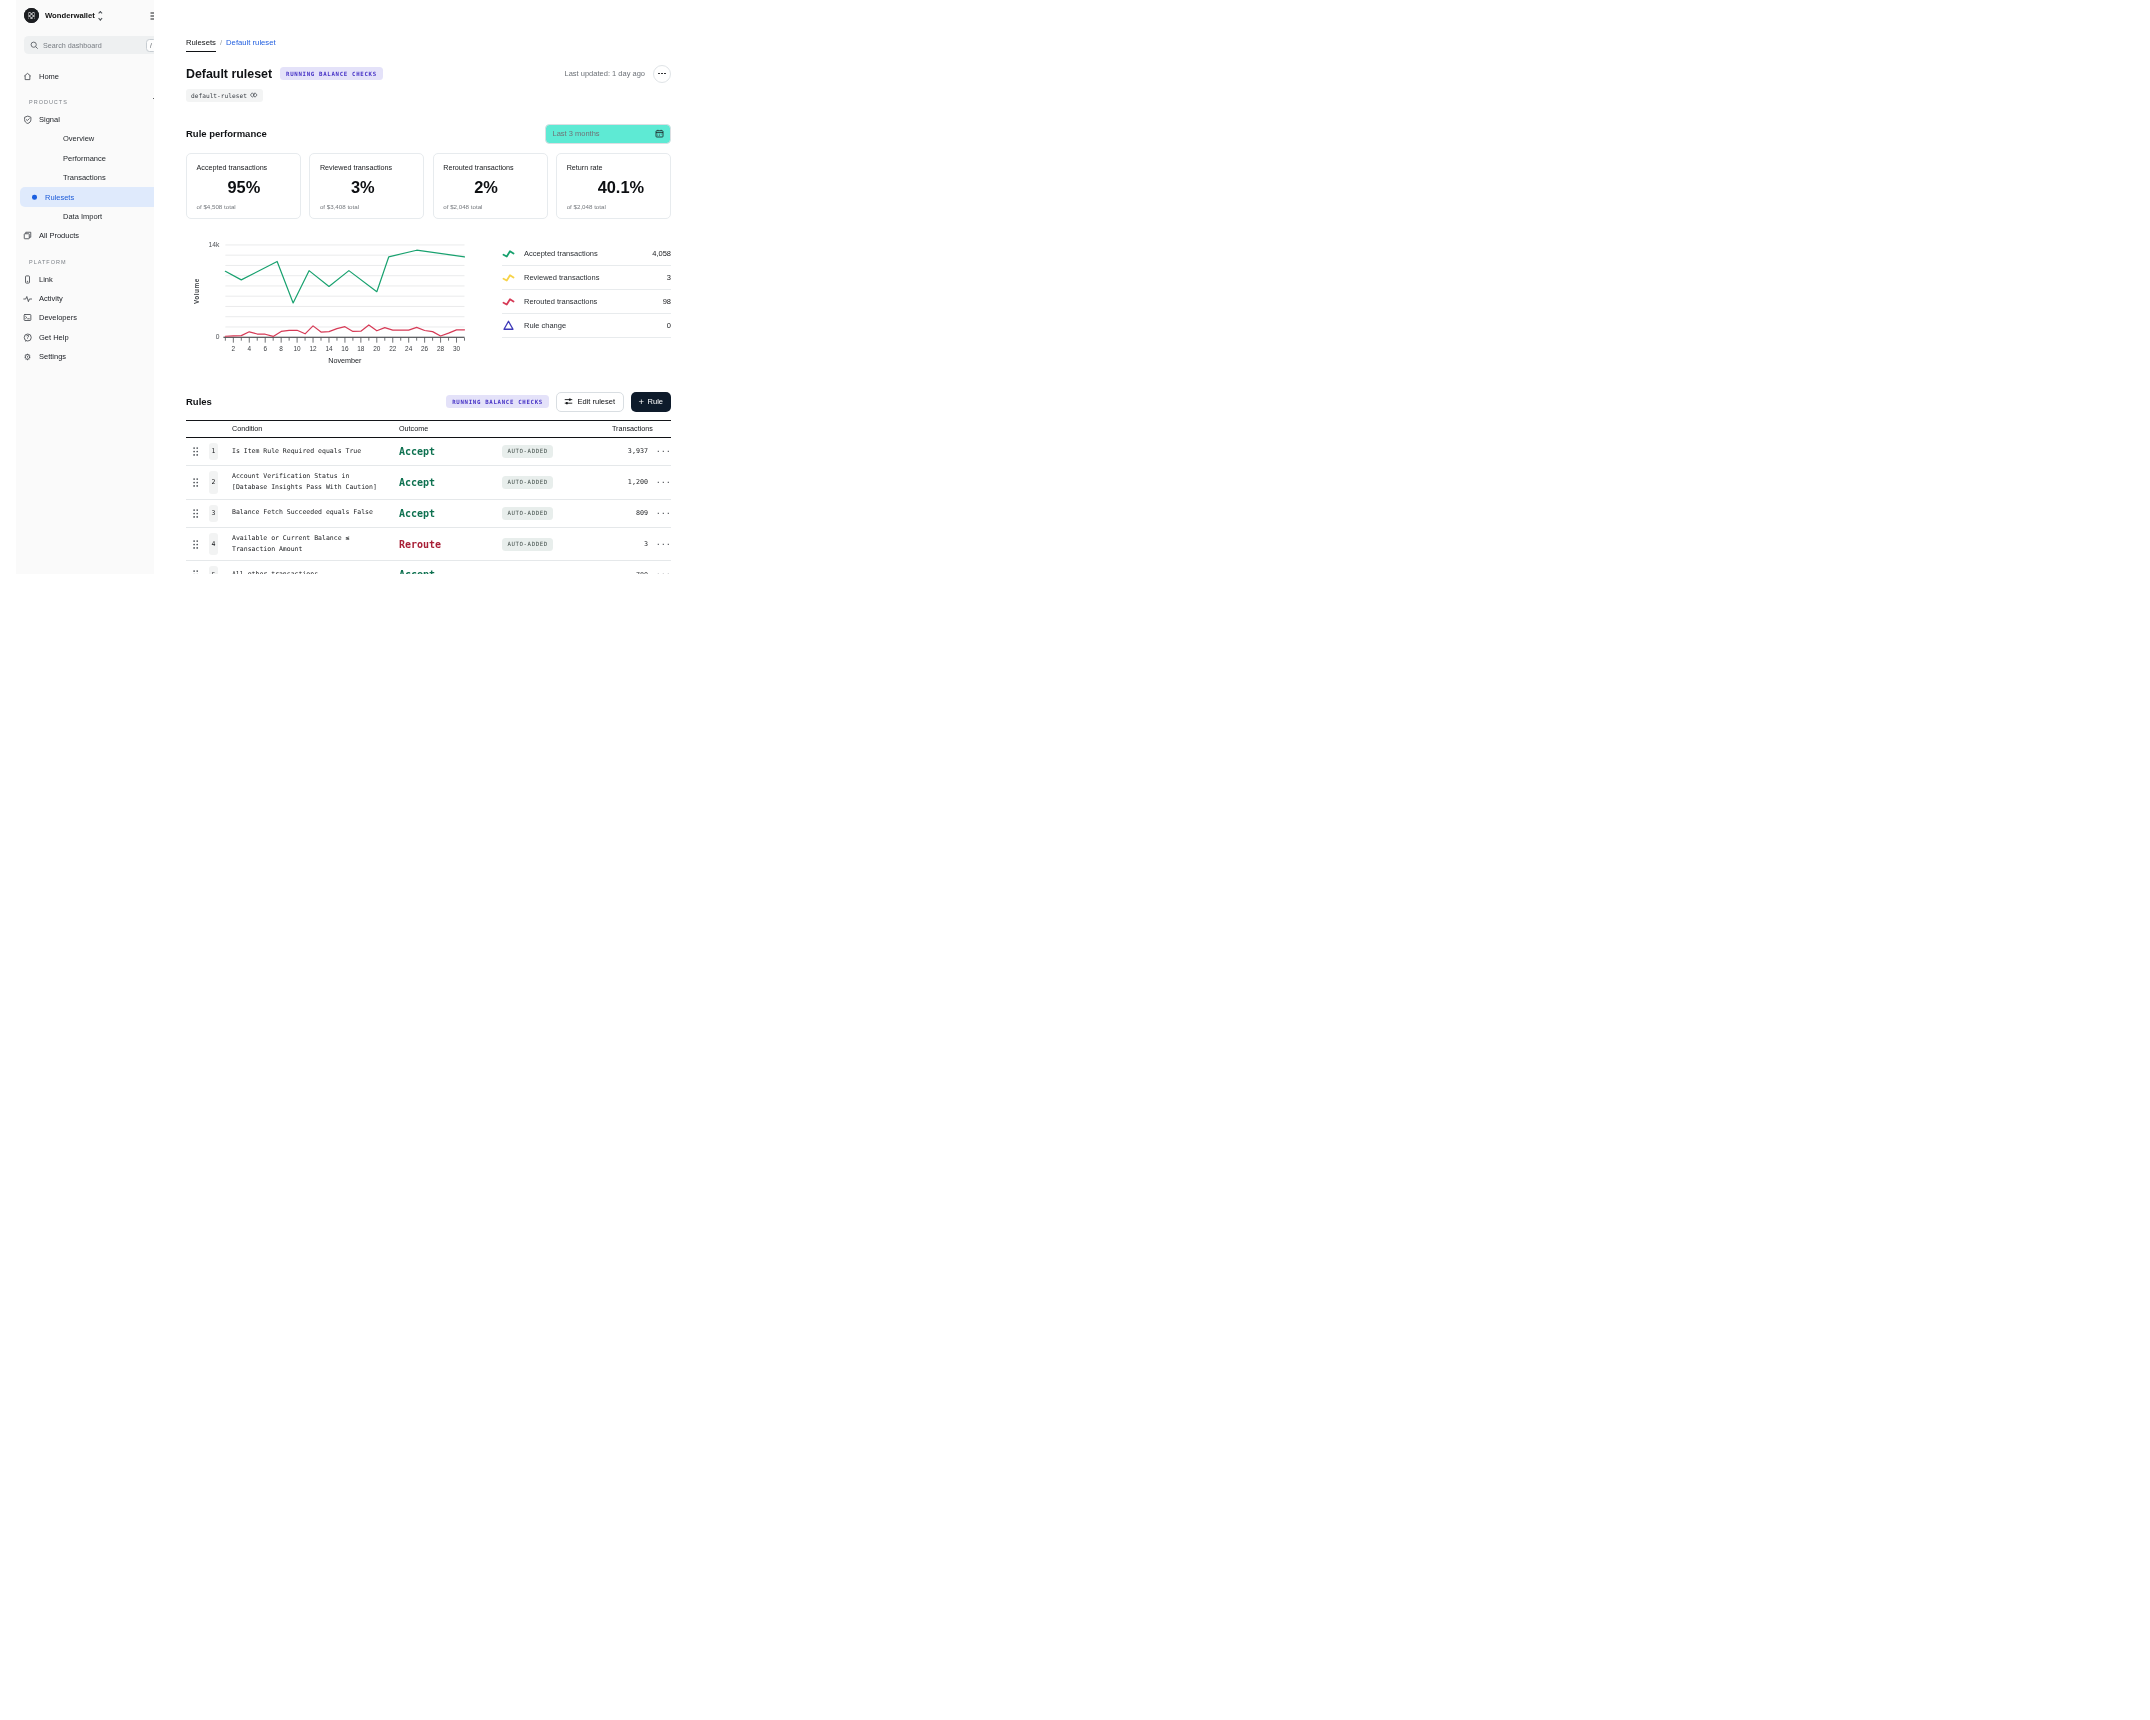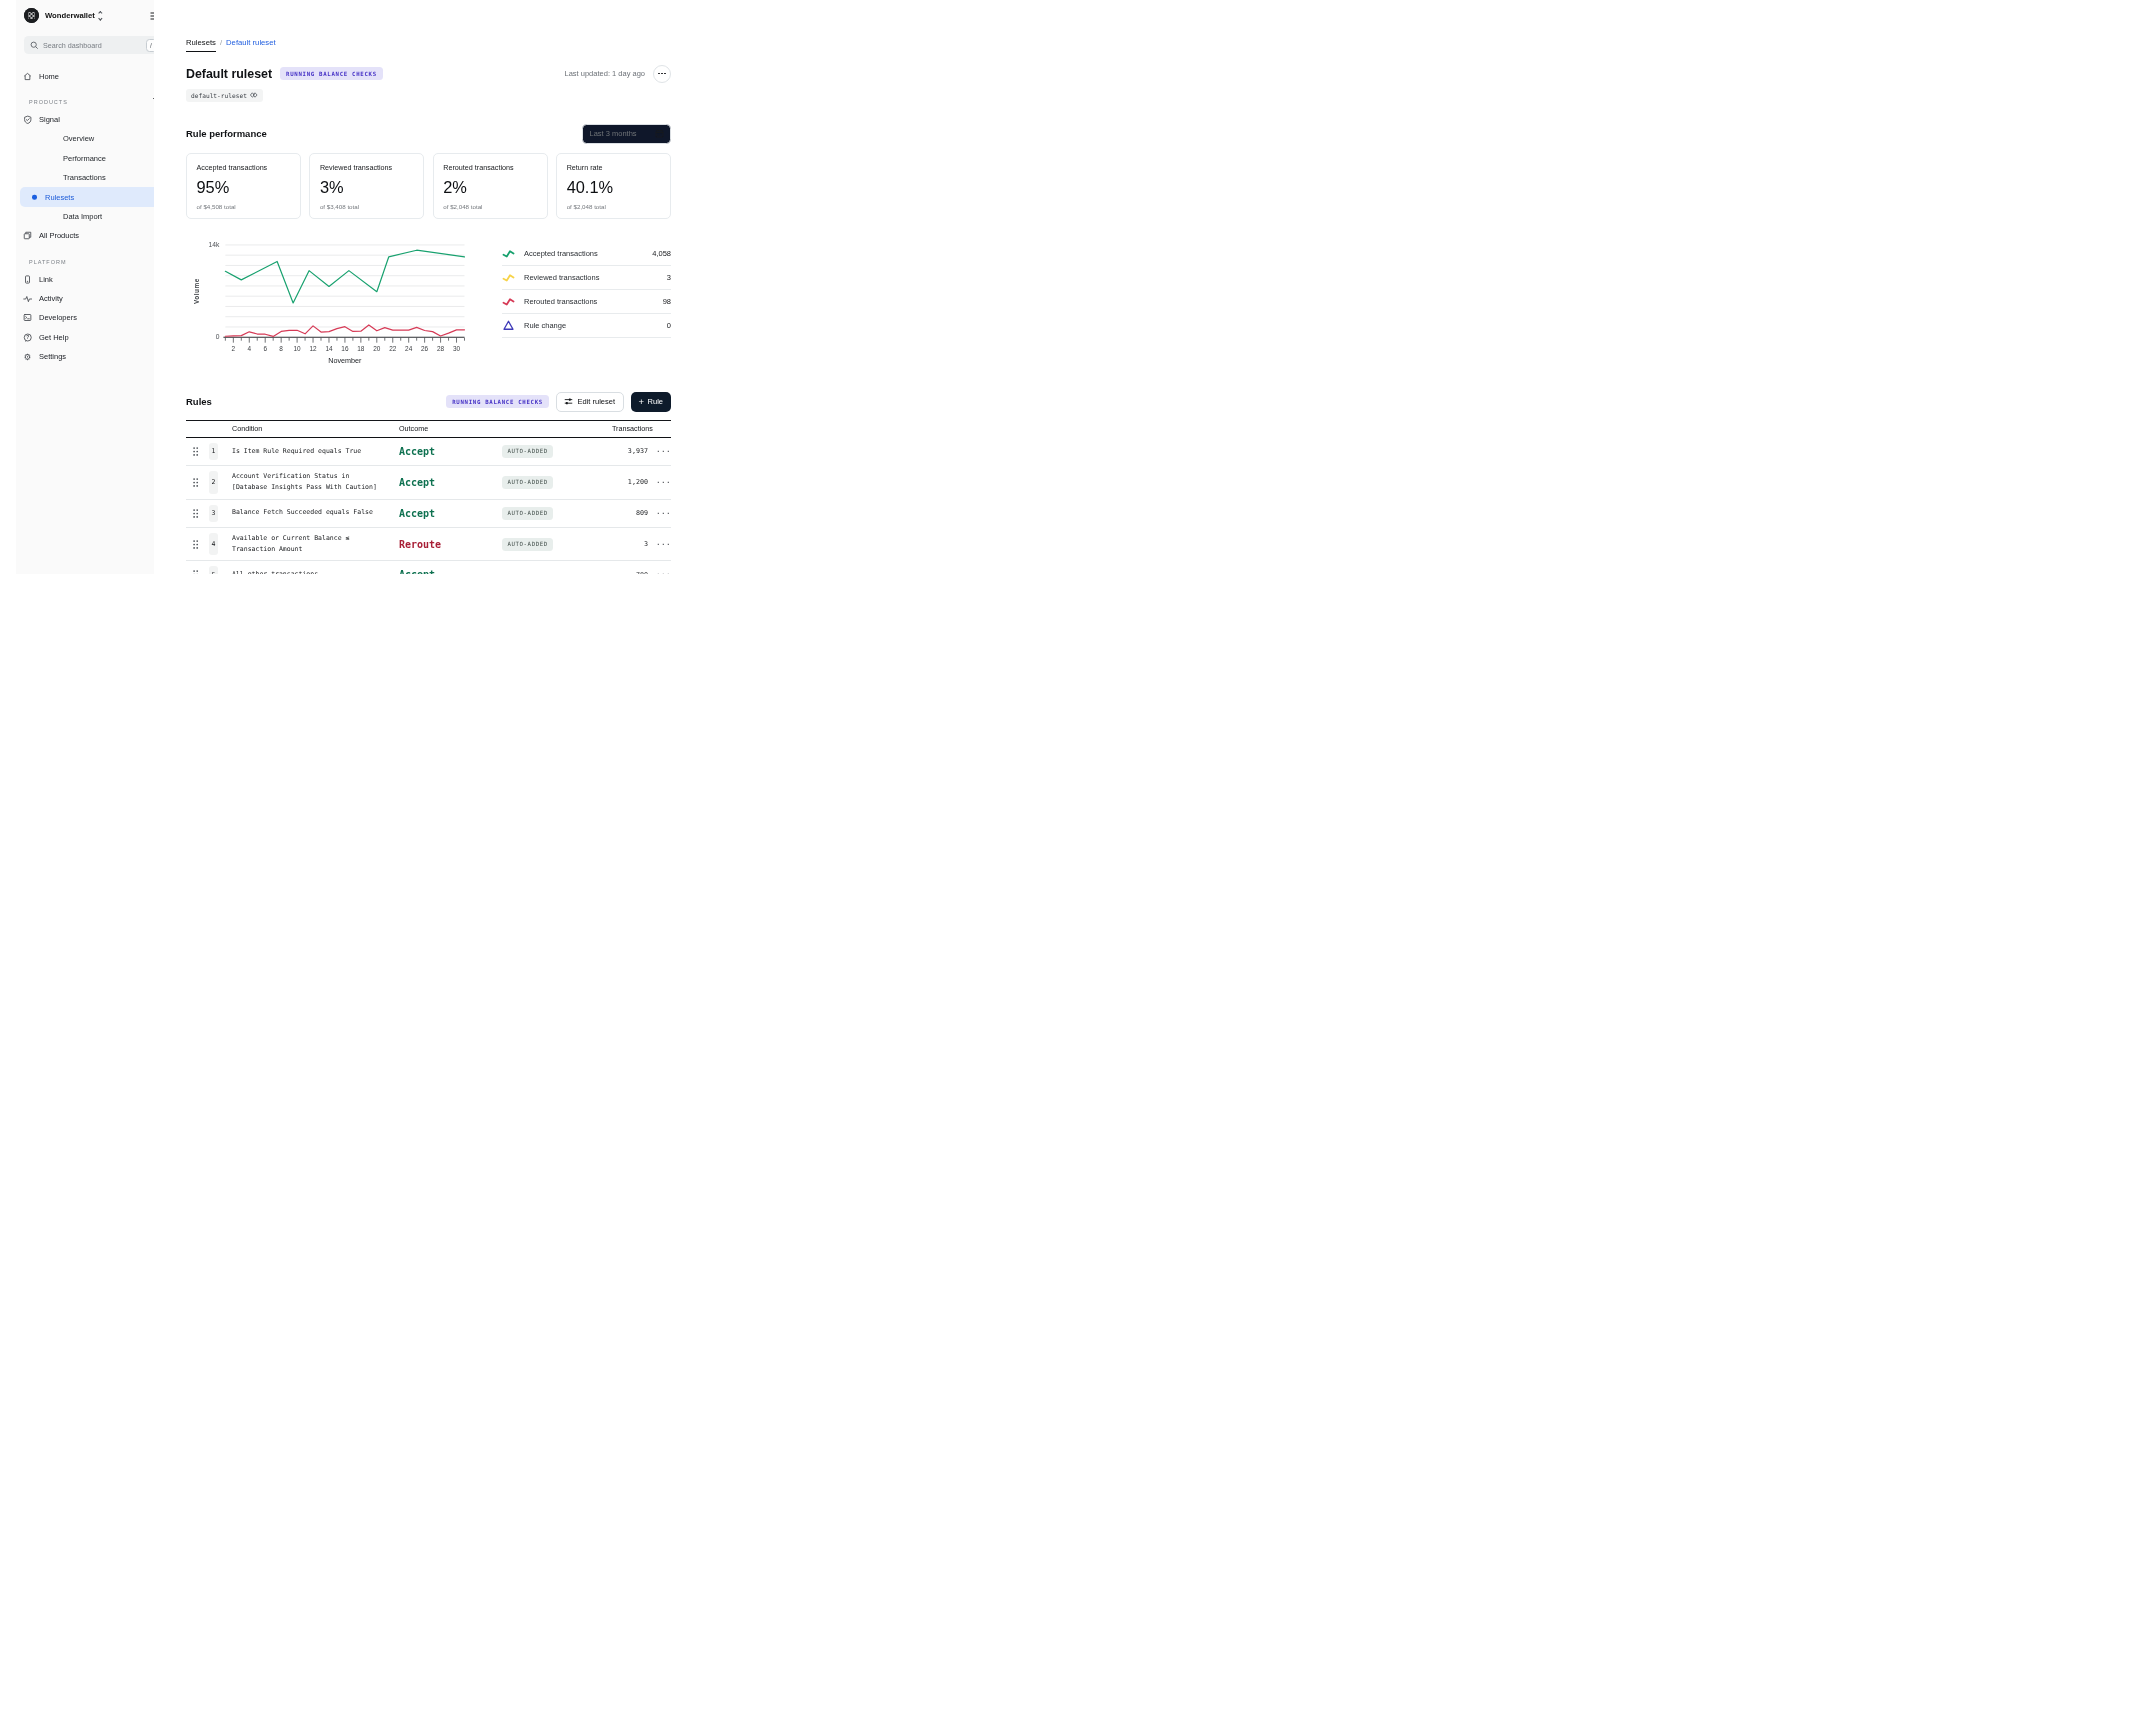--- a/index.html
+++ b/index.html
@@ -50,28 +50,28 @@
   .badge-lav { margin-left:8px; background:#e4e2f9; color:#4733c6; font-family:"DejaVu Sans Mono", monospace; font-size:5.7px; letter-spacing:0.7px; font-weight:600; padding:3.5px 6px; border-radius:3.5px; white-space:nowrap; }
   .updated { margin-left:auto; color:#6c7177; font-size:7.5px; }
   .menu-circle { margin-left:8px; width:18px; height:18px; border-radius:50%; border:0.7px solid #e0e4e7; background:#fff; display:flex; align-items:center; justify-content:center; gap:1.7px; cursor:pointer; }
   .menu-circle i { width:1.6px; height:1.6px; border-radius:50%; background:#17191c; }
 
   .tag-row { margin-top:6px; }
   .chip { display:inline-flex; align-items:center; gap:3.5px; background:#f3f4f4; border-radius:3px; padding:3px 5px; font-family:"DejaVu Sans Mono", monospace; font-size:6.2px; color:#3c4147; }
 
   .perf-row { margin-top:22px; display:flex; align-items:center; }
   h2.sec-title { font-size:9.5px; font-weight:bold; color:#101215; }
-  .datebox { margin-left:auto; width:89px; height:20.4px; border:0.5px solid #dbdfe3; border-radius:4.5px; display:flex; align-items:center; padding:0 6.5px; background:#0f172a; cursor:pointer; }
+  .datebox { margin-left:auto; width:126px; height:20.4px; border:0.5px solid #dbdfe3; border-radius:4.5px; display:flex; align-items:center; padding:0 6.5px; background:#5eead4; cursor:pointer; }
   .datebox .dlabel { font-size:7.5px; color:#6f7377; }
   .datebox .cal { margin-left:auto; display:inline-flex; }
 
   .cards { margin-top:9.5px; display:flex; gap:8.5px; }
   .card { flex:1; border:0.5px solid #e7ebee; border-radius:5px; padding:8.5px 9.5px 7.5px; background:#fff; }
   .card .clabel { font-size:7.2px; color:#17191c; }
-  .card .cvalue { font-size:16.4px; font-weight:normal; margin-top:6px; color:#0d0f12; }
+  .card .cvalue { font-size:16.4px; font-weight:bold; margin-top:6px; color:#0d0f12;margin-left:31px; }
   .card .csub { font-size:6.2px; color:#75797e; margin-top:6.5px; }
 
   .chart-row { margin-top:19px; display:flex; }
   .legend { flex:1; margin-left:17px; margin-top:4px; }
   .legend-row { display:flex; align-items:center; height:24px; border-bottom:1px solid #e8ebed; }
   .legend-row .lico { width:13px; display:inline-flex; }
   .legend-row .llabel { margin-left:9px; font-size:7.5px; color:#2b2f34; }
   .legend-row .lvalue { margin-left:auto; font-size:7.5px; color:#17191c; }
 
   .rules-row { margin-top:26px; display:flex; align-items:center; gap:7px; }

